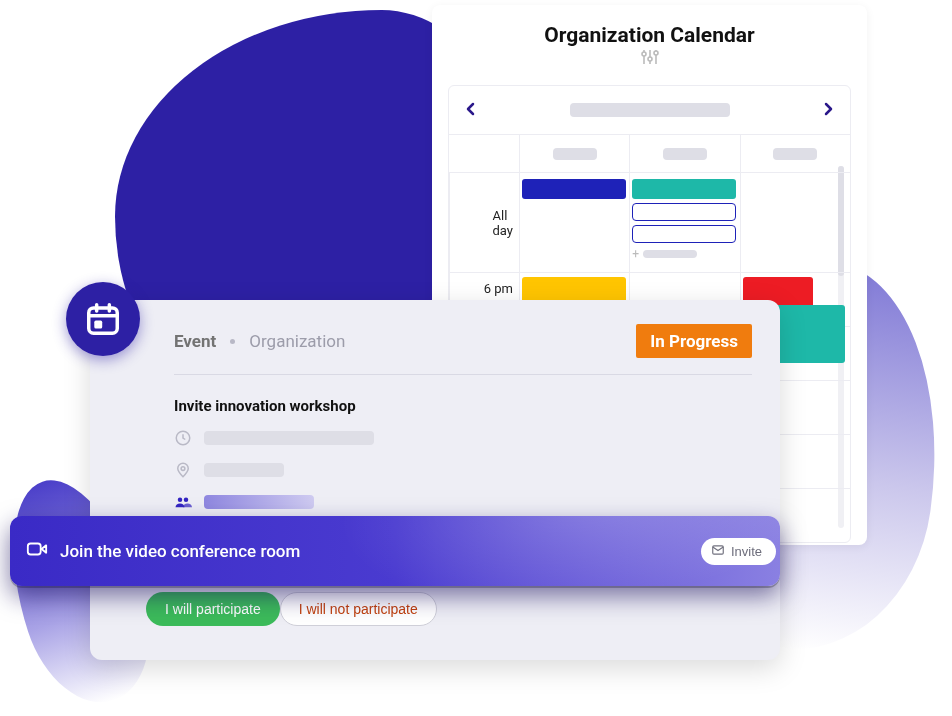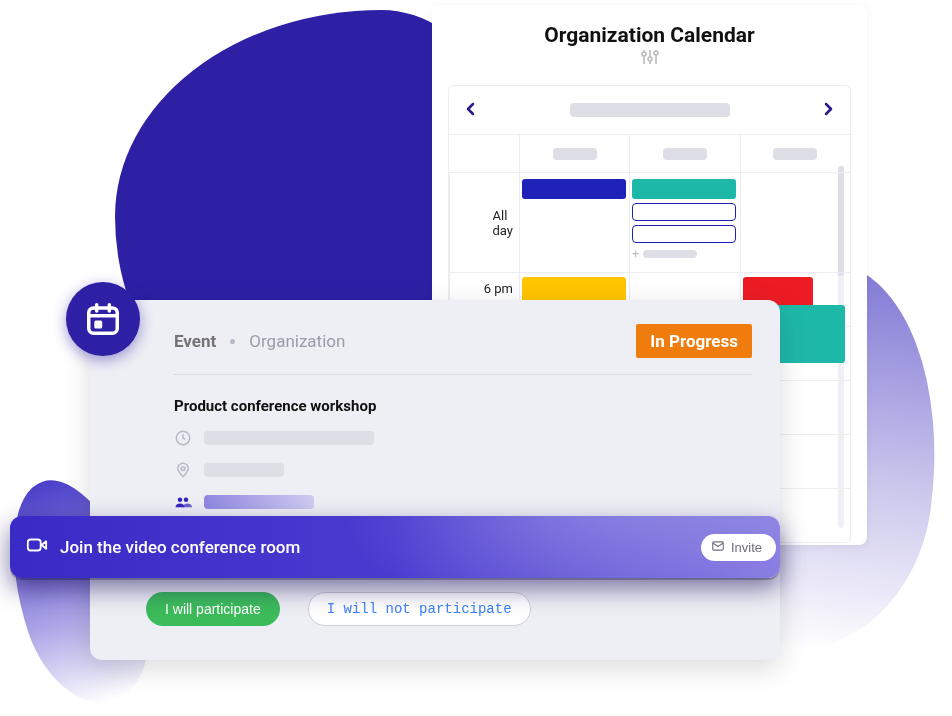--- a/index.html
+++ b/index.html
@@ -99,40 +99,40 @@
 
   .calendar-badge {
     position:absolute; left:66px; top:282px; width:74px; height:74px; border-radius:50%;
     background:#2d20a4; z-index:6; display:flex; align-items:center; justify-content:center;
     box-shadow:0 4px 14px rgba(45,32,164,.45);
   }
   .calendar-badge svg { color:#fff; }
 
   
   .conf-bar {
-    position:absolute; left:10px; top:516px; width:770px; height:62px; z-index:7;
+    position:absolute; left:10px; top:516px; width:770px; height:70px; z-index:7;
     border-radius:12px; overflow:hidden; display:flex; align-items:center;
     background: linear-gradient(90deg,#3a2ac6 0%, #4a3bd0 50%, #8a80e2 100%);
     box-shadow:0 10px 24px rgba(20,10,90,.55), 0 2px 0 rgba(0,0,0,.25);
     padding:0 4px 0 16px; color:#fff;
   }
   .conf-bar::after {
     content:""; position:absolute; right:-40px; top:-30px; width:520px; height:140px;
     background: radial-gradient(ellipse at 60% 10%, rgba(255,255,255,.22), rgba(255,255,255,0) 60%);
     transform: rotate(-8deg);
     pointer-events:none;
   }
   .conf-left { display:flex; align-items:center; gap:12px; font-size:17px; font-weight:500; }
   .invite-btn { margin-left:auto; background:#fff; color:#6a6a78; border:none; border-radius:999px; padding:5px 14px 5px 10px; display:flex; align-items:center; gap:6px; font-size:13px; cursor:pointer; }
 
   
-  .part-row { position:absolute; left:146px; top:592px; display:flex; gap:28px; z-index:6; }
+  .part-row { position:absolute; left:146px; top:592px; display:flex; gap:0; z-index:6; }
   .pill { border-radius:999px; font-size:14px; padding:8px 18px; cursor:pointer; border:1px solid transparent; }
   .pill.primary { background:#3cbb5a; color:#fff; }
-  .pill.ghost { background:#fff; color:#3b82f6; border-color:#cfcfd8;font-family:Liberation Mono, monospace; }
+  .pill.ghost { background:#fff; color:#c2410c; border-color:#cfcfd8; }
 </style>
 </head>
 <body>
 
 <div class="blob-dark"></div>
 <div class="blob-light"></div>
 <div class="blob-left"></div>
 
 <div class="calendar-card">
   <div class="cal-title-row">
@@ -241,21 +241,21 @@
   <div class="event-header">
     <div class="event-crumbs">
       <span class="crumb-event">Event</span>
       <span class="crumb-dot"></span>
       <span class="crumb-type">Organization</span>
     </div>
     <span class="status-badge">In Progress</span>
   </div>
   <hr class="event-divider">
 
-  <div class="event-title">Product conference workshop</div>
+  <div class="event-title">Invite innovation workshop</div>
 
   <div class="detail-row muted">
     <span class="icon">
       <svg viewBox="0 0 24 24" width="18" height="18" fill="none" stroke="currentColor" stroke-width="2">
           <circle cx="12" cy="12" r="9"></circle>
           <polyline points="12 7 12 12 15 14"></polyline>
         </svg>
     </span>
     <div class="detail-ph" style="width:170px"></div>
   </div>

